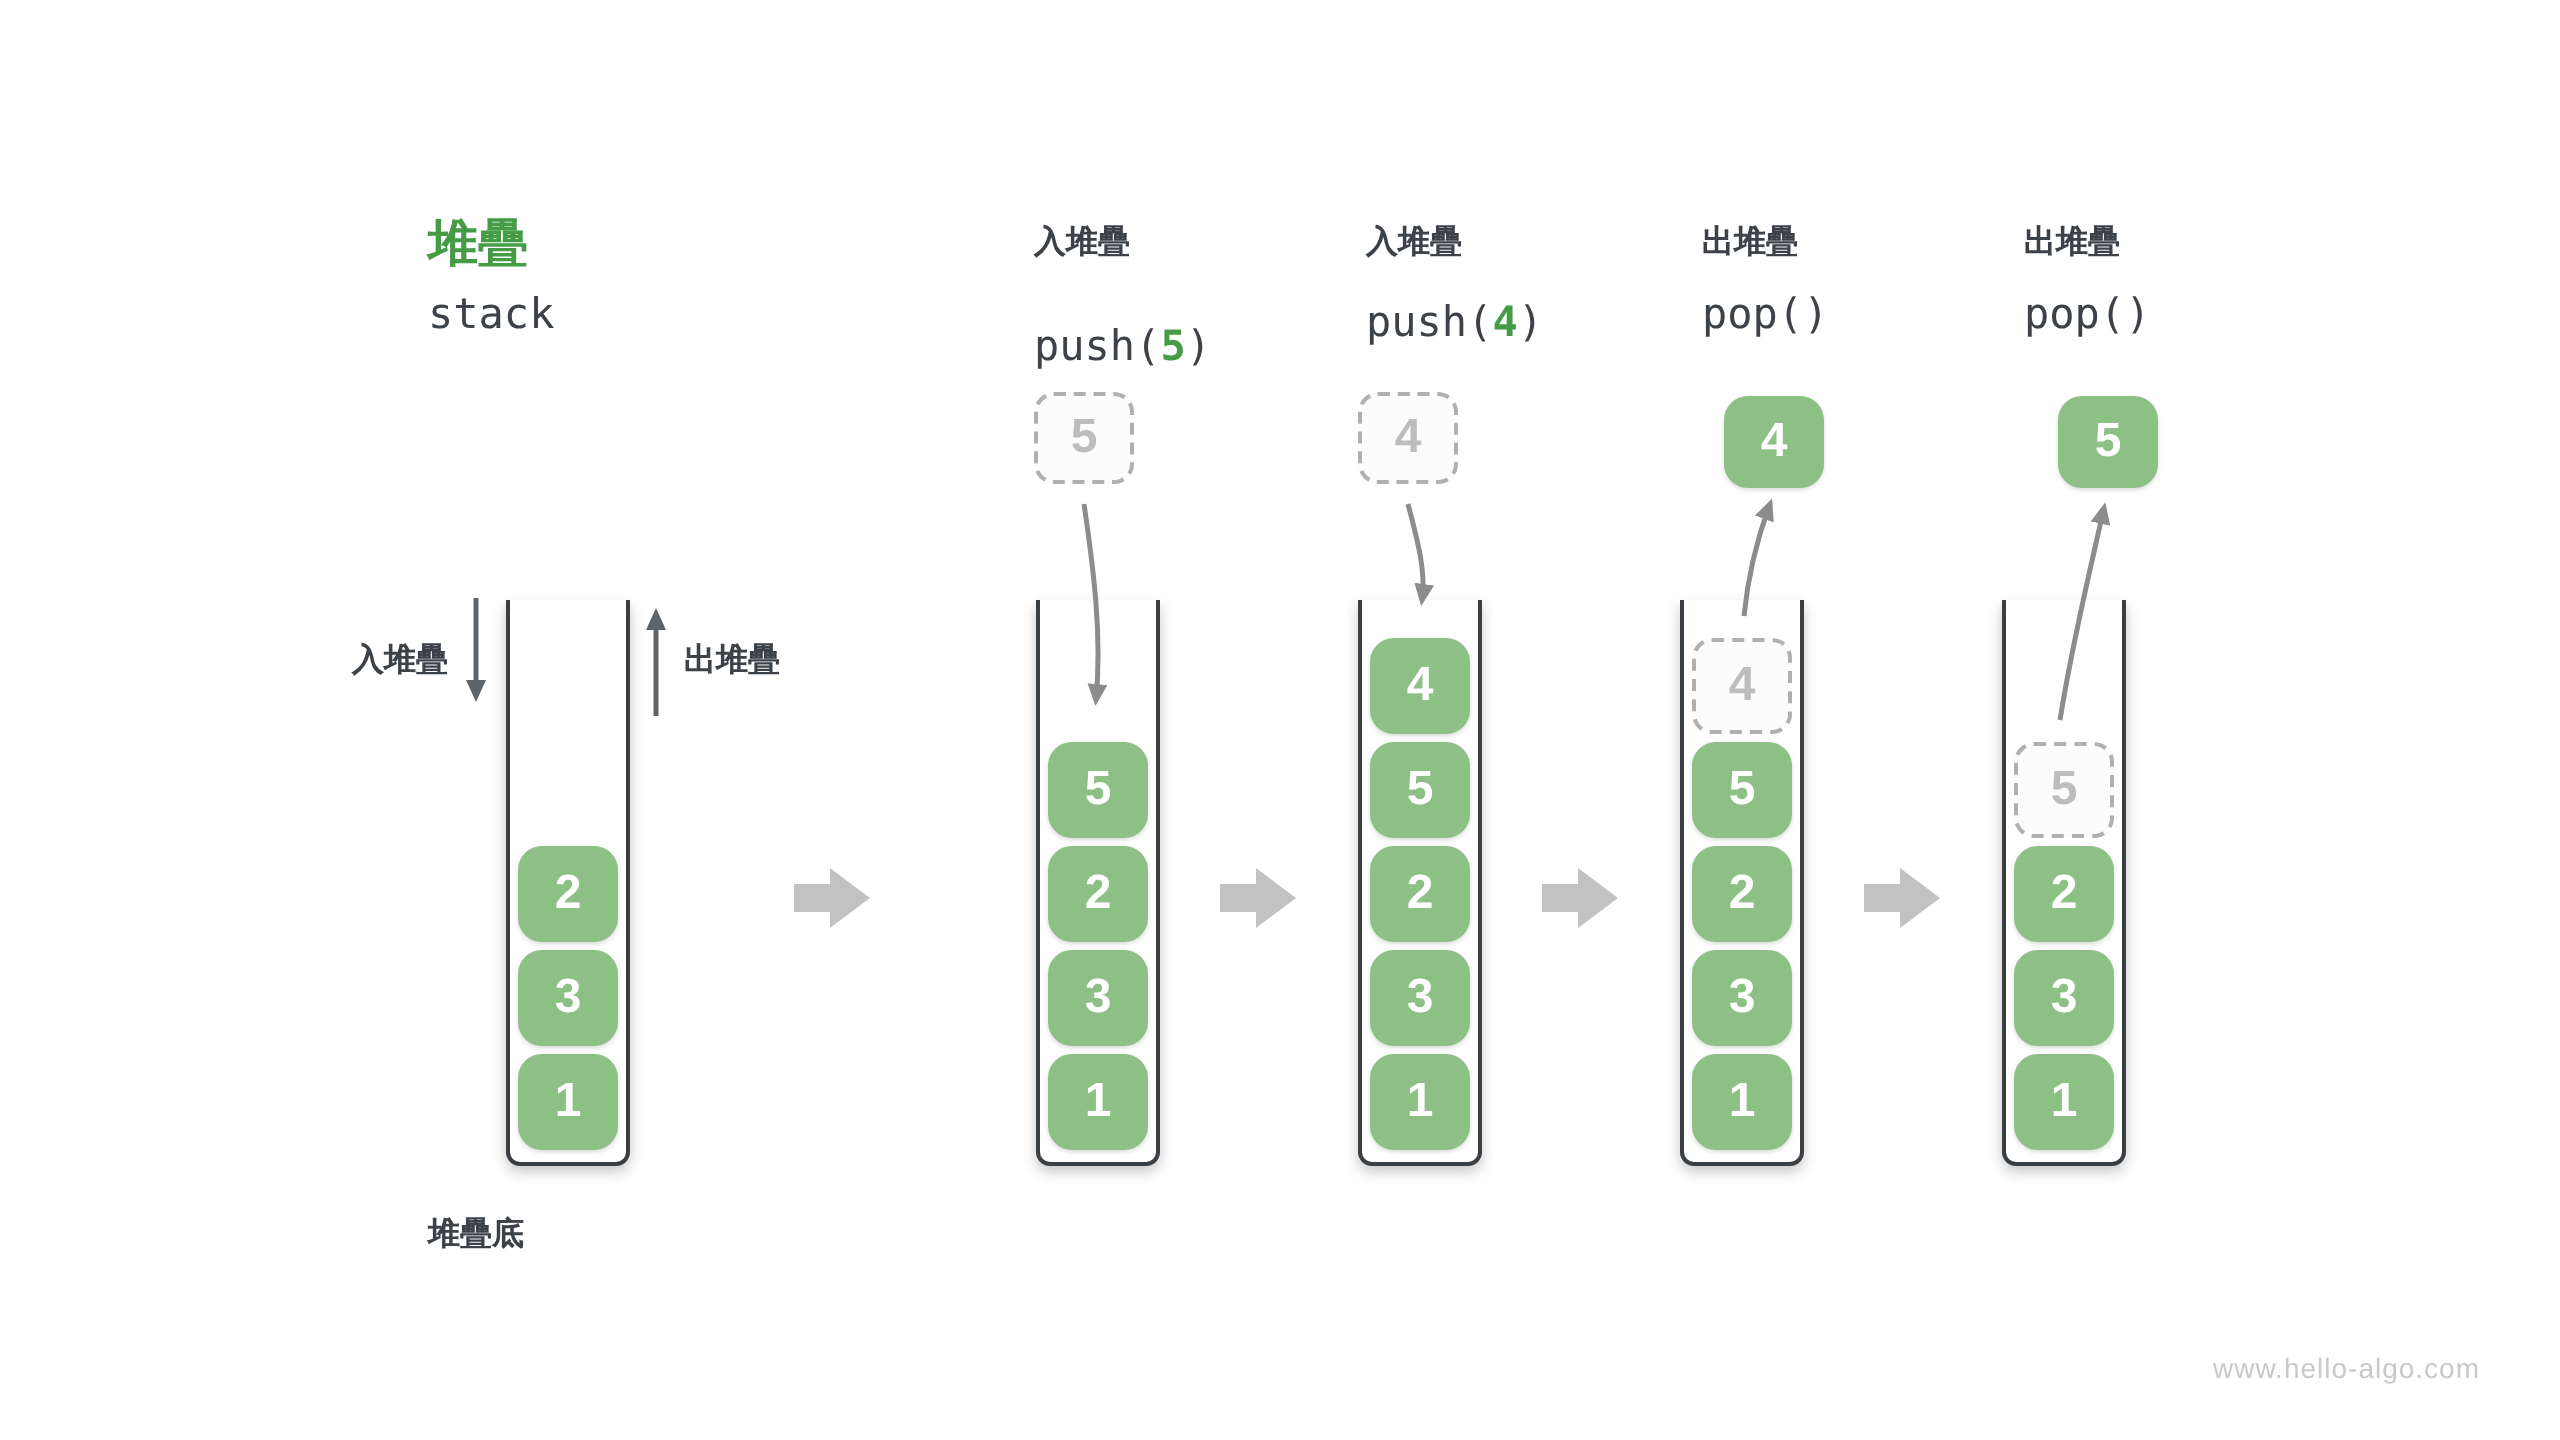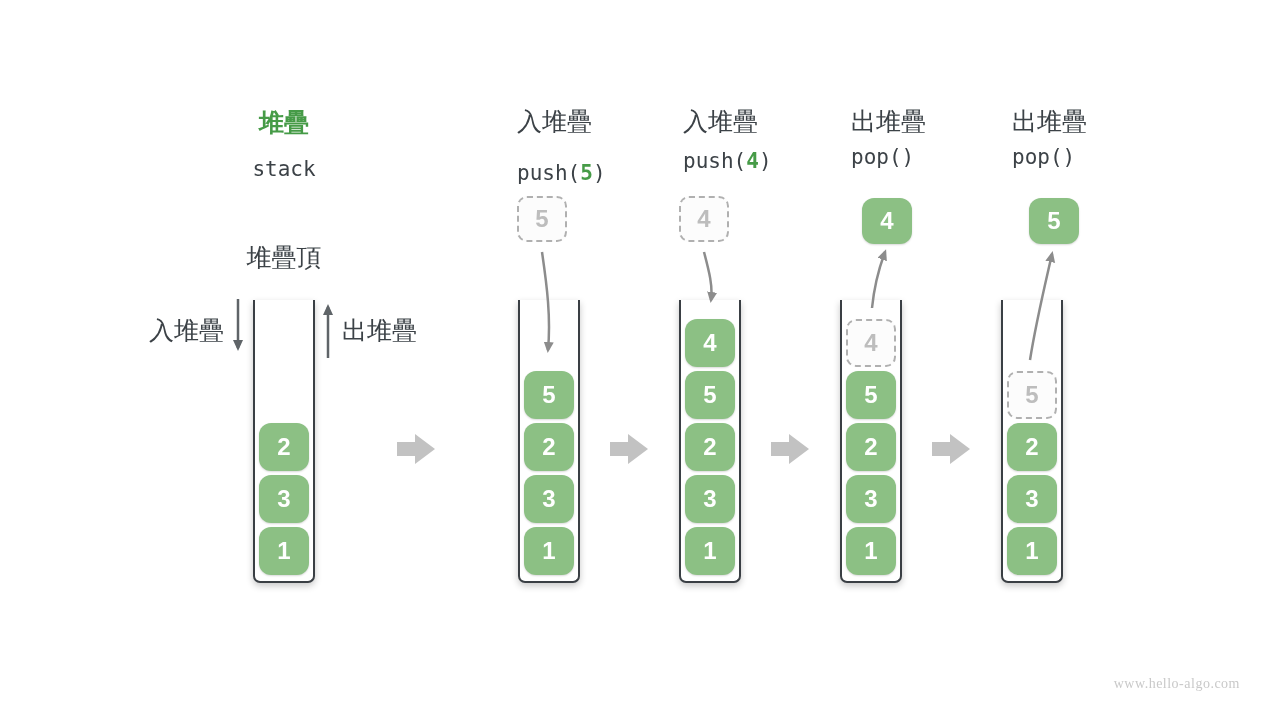--- a/index.html
+++ b/index.html
@@ -14,25 +14,25 @@
     --ghost-text:#BDBDBD;
     --watermark-gray:#C9C9C9;
   }
   html,body{margin:0;padding:0;background:#fff;}
   .canvas{
     position:relative;width:1280px;height:720px;background:#ffffff;overflow:hidden;
     font-family:"Liberation Sans","DejaVu Sans",sans-serif;color:var(--text-dark);
   }
   .stage{position:absolute;inset:0;pointer-events:none;}
   .abs{position:absolute;}
-  .zh{font-size:25px;font-weight:400;color:var(--text-dark);line-height:27px;white-space:nowrap;}
+  .zh{font-size:16px;font-weight:700;color:var(--text-dark);line-height:27px;white-space:nowrap;}
   .code{font-family:"DejaVu Sans Mono","Liberation Mono",monospace;font-size:21px;color:var(--text-dark);line-height:24px;white-space:nowrap;}
   .code .arg{color:var(--accent-green);font-weight:700;}
   .title-zh{font-size:25px;font-weight:700;color:var(--accent-green);line-height:28px;}
-  .center{text-align:center;}
+  .center{}
   .right{text-align:right;}
 
   .stack{
     position:absolute;top:300px;width:62px;height:283px;box-sizing:border-box;
     border-left:2px solid var(--wall-dark);
     border-right:2px solid var(--wall-dark);
     border-bottom:2px solid var(--wall-dark);
     border-radius:0 0 7px 7px;
     background:#fff;
     box-shadow:0 3px 7px rgba(0,0,0,0.22);
@@ -57,35 +57,35 @@
   }
   .float.dashed{background:#FCFCFC;border:2px dashed var(--ghost-border);color:var(--ghost-text);border-radius:10px;}
   .float.solid{background:var(--box-green);color:#fff;box-shadow:0 1px 2px rgba(0,0,0,0.15);}
 
   .overlay{position:absolute;left:0;top:0;pointer-events:none;}
   .curve{fill:none;stroke:var(--curve-gray);stroke-width:2.5;}
   .straight{fill:none;stroke:var(--straight-gray);stroke-width:2.5;}
   .block-arrow{fill:var(--block-arrow-gray);}
   .watermark{
     position:absolute;right:40px;top:676px;
-    font-family:Liberation Serif, serif;
+    font-family:Liberation Sans, sans-serif;
     font-size:14px;color:var(--watermark-gray);letter-spacing:0.5px;
   }
 </style>
 </head>
 <body>
 
 <div class="canvas">
 
   <div class="stage">
     <div class="abs center" style="left:214px;top:108px;width:140px">
       <div class="title-zh">堆疊</div>
-      <div class="code" style="margin-top:21px">stack</div>
+      <div class="code" style="margin-top:9px">stack</div>
     </div>
-    <div class="abs center zh" style="left:214px;top:244px;width:140px">堆疊頂</div>
+    <div class="abs center zh" style="left:214px;top:604px;width:140px">堆疊底</div>
     <div class="abs right zh" style="left:148px;top:317px;width:76px">入堆疊</div>
     <div class="abs zh" style="left:342px;top:317px">出堆疊</div>
 
     <div class="stack" style="left:253px">
       <div class="slot">2</div>
       <div class="slot">3</div>
       <div class="slot">1</div>
     </div>
   </div>
 

